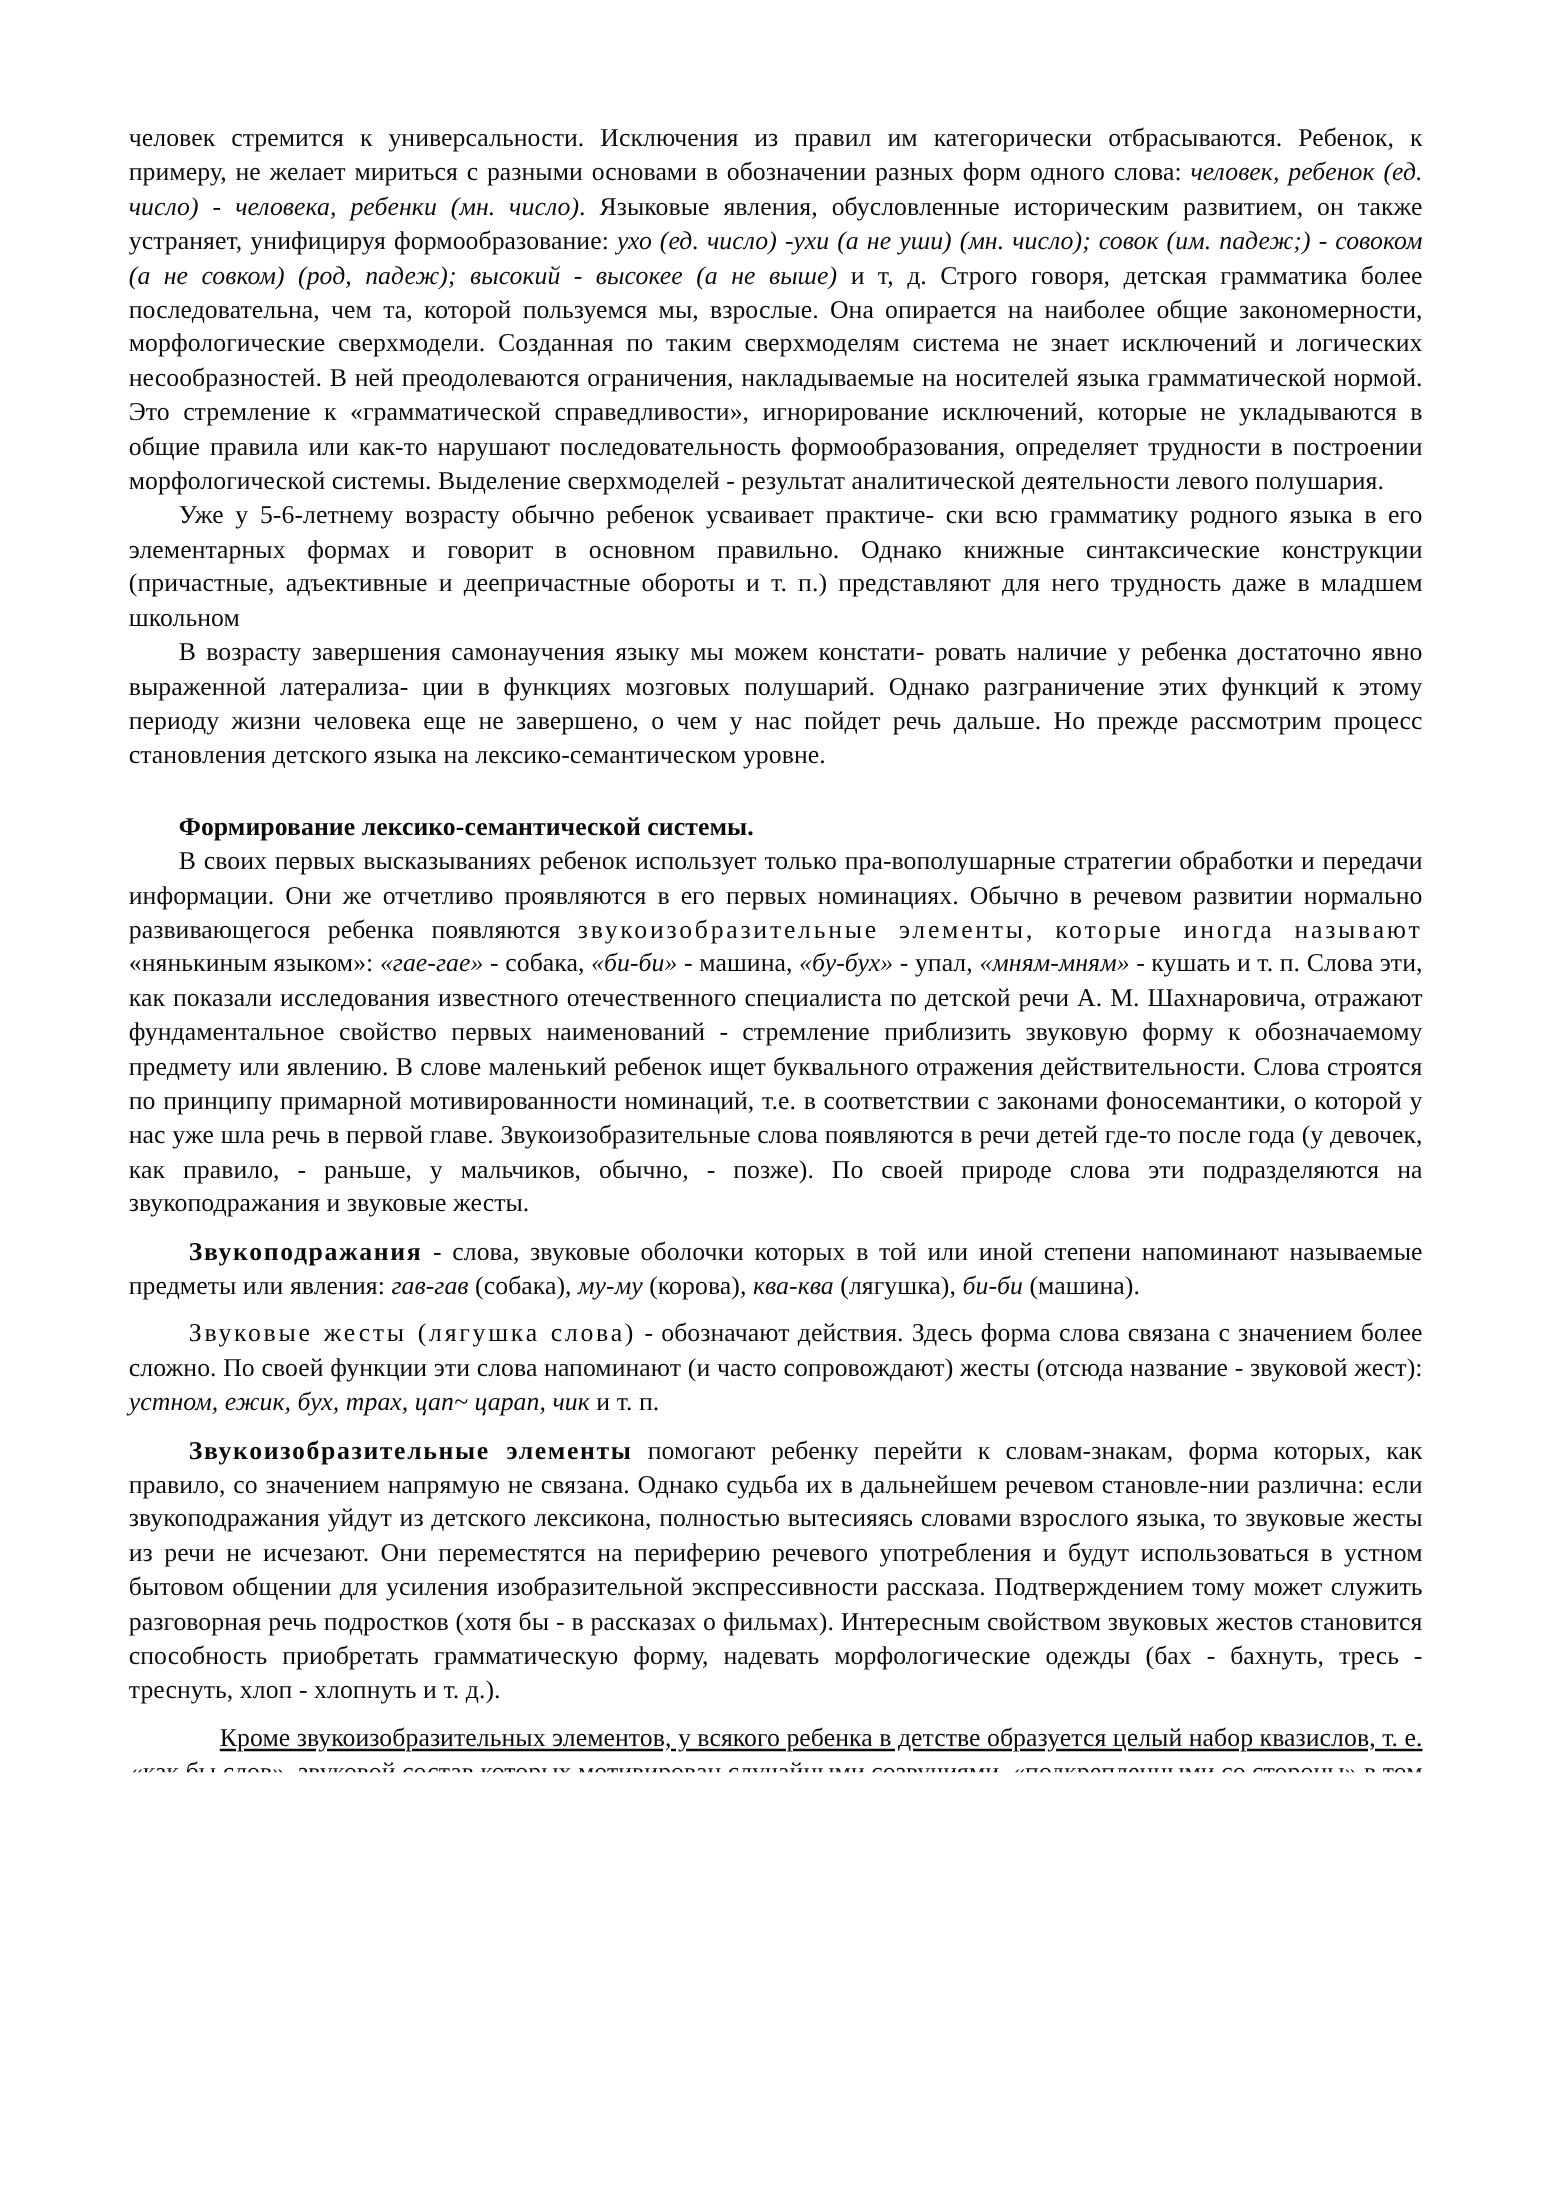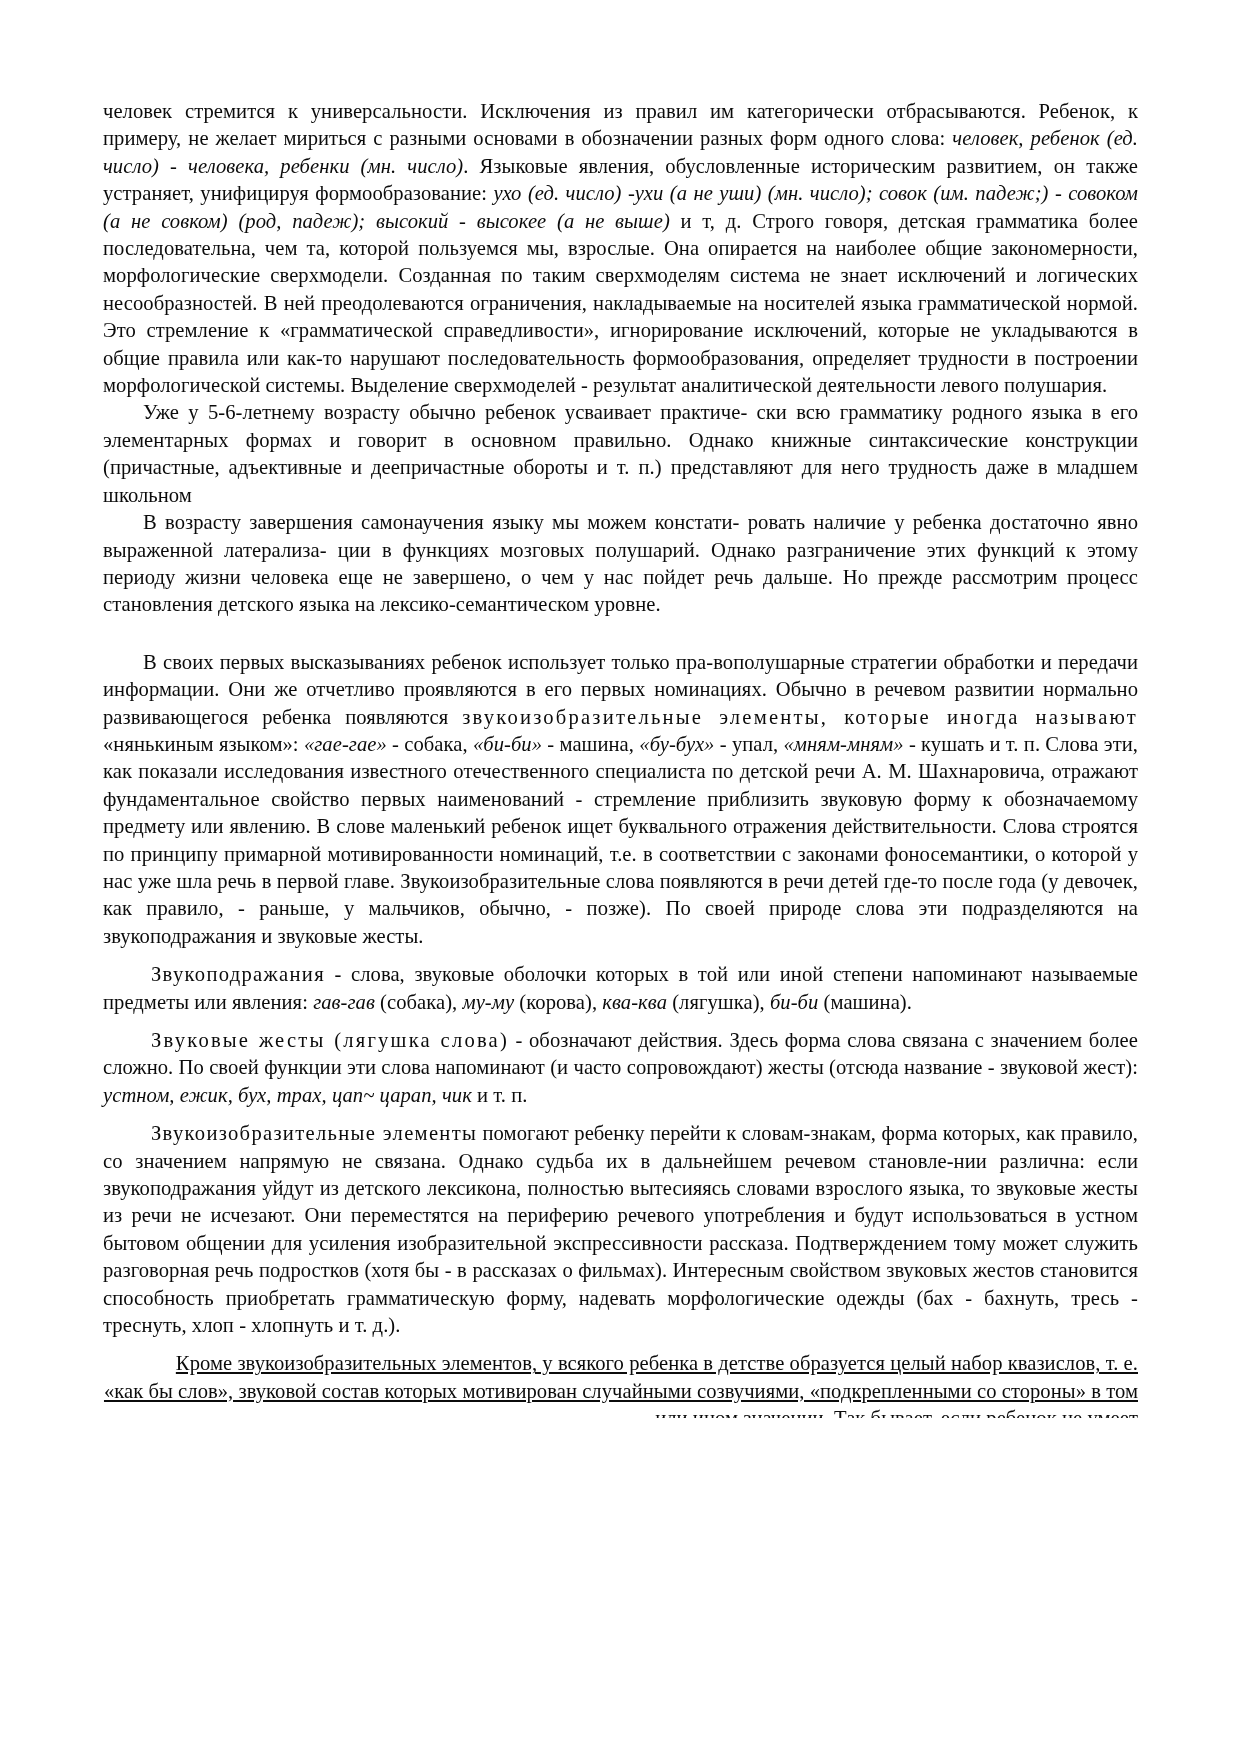--- a/index.html
+++ b/index.html
@@ -36,21 +36,21 @@
     letter-spacing: 0.05px;
     word-spacing: 0px;
     color: #0b0b0b;
   }
   p.indent { text-indent: 40px; }
   p.indent-lg { text-indent: 48px; }
   p.noindent { text-indent: 0; }
   p.last-left { text-align: right; text-decoration: underline; }
   .it { font-style: italic; }
   .sp { letter-spacing: 2.2px; }
-  .sp-sm { letter-spacing: 1.3px; }
+  .sp-sm { letter-spacing: 1.3px; font-weight: bold; }
   .heading {
     margin: 0;
     font-size: 20.6px;
     line-height: 27.4px;
     font-weight: bold;
     text-indent: 40px;
     text-align: left;
     letter-spacing: 0.05px;
   }
   .gap-sm { height: 11px; }
@@ -71,20 +71,23 @@
         <span class="blk"><span>Уже у 5-6-летнему возрасту обычно ребенок усваивает практиче- ски всю грамматику родного языка в его элементарных формах и   говорит в основном правильно. Однако книжные синтаксические конструкции (причастные, адъективные и деепричастные обороты и т. п.) представляют для него трудность даже в младшем школьном</span></span>
       </p>
 
 
     <p class="indent">
         <span class="blk"><span>В возрасту завершения самонаучения языку мы можем констати-  ровать наличие у ребенка достаточно явно выраженной латерализа-  ции в функциях мозговых полушарий. Однако разграничение этих функций к этому периоду жизни человека еще не завершено, о чем у нас пойдет речь дальше. Но прежде рассмотрим процесс становления детского языка на лексико-семантическом уровне.</span></span>
       </p>
 
     <div class="gap-lg"></div>
 
+    <p class="heading">
+        <span class="blk">Формирование лексико-семантической системы.</span>
+      </p>
 
     <p class="indent">
         <span class="blk"><span>В своих первых высказываниях ребенок использует только пра-вополушарные стратегии обработки и передачи информации. Они же отчетливо проявляются в его первых номинациях. Обычно в речевом развитии нормально развивающегося ребенка появляются </span><span class="sp">звукоизобразительные элементы, которые иногда называют</span><span> «нянькиным языком»: </span><span class="it">«гае-гае»</span><span> - собака, </span><span class="it">«би-би»</span><span> - машина, </span><span class="it">«бу-бух»</span><span> - упал, </span><span class="it">«мням-мням»</span><span> - кушать и т. п. Слова эти, как показали исследования известного отечественного специалиста по детской речи А. М. Шахнаровича, отражают фундаментальное свойство первых наименований - стремление приблизить звуковую форму к обозначаемому предмету или явлению. В слове маленький ребенок ищет буквального отражения действительности. Слова строятся по принципу примарной мотивированности номинаций, т.е. в соответствии с законами фоносемантики, о которой у нас уже шла речь в первой главе. Звукоизобразительные слова появляются в речи детей где-то после года (у девочек, как правило, - раньше, у мальчиков, обычно, - позже). По своей природе слова эти подразделяются на звукоподражания и звуковые жесты.</span></span>
       </p>
 
     <div class="gap-sm"></div>
 
     <p class="indent-lg">
         <span class="blk"><span class="sp-sm">Звукоподражания</span><span> - слова, звуковые оболочки которых в той или иной степени напоминают называемые предметы или явления: </span><span class="it">гав-гав</span><span> (собака), </span><span class="it">му-му</span><span> (корова), </span><span class="it">ква-ква</span><span> (лягушка), </span><span class="it">би-би</span><span> (машина).</span></span>
       </p>

